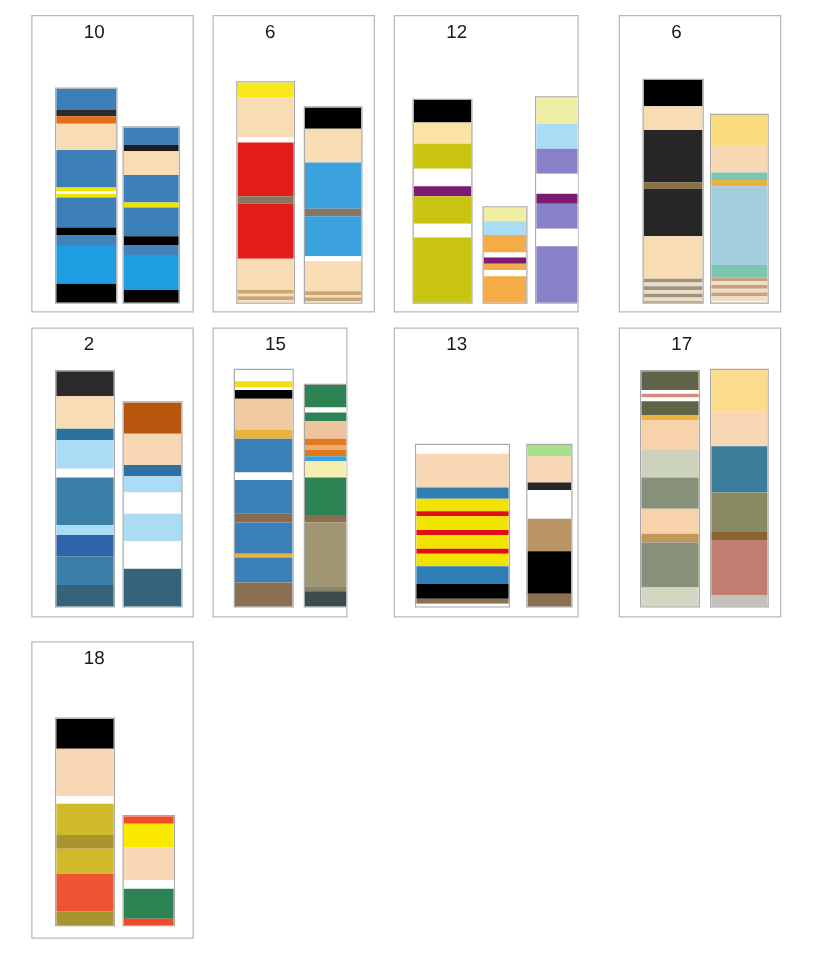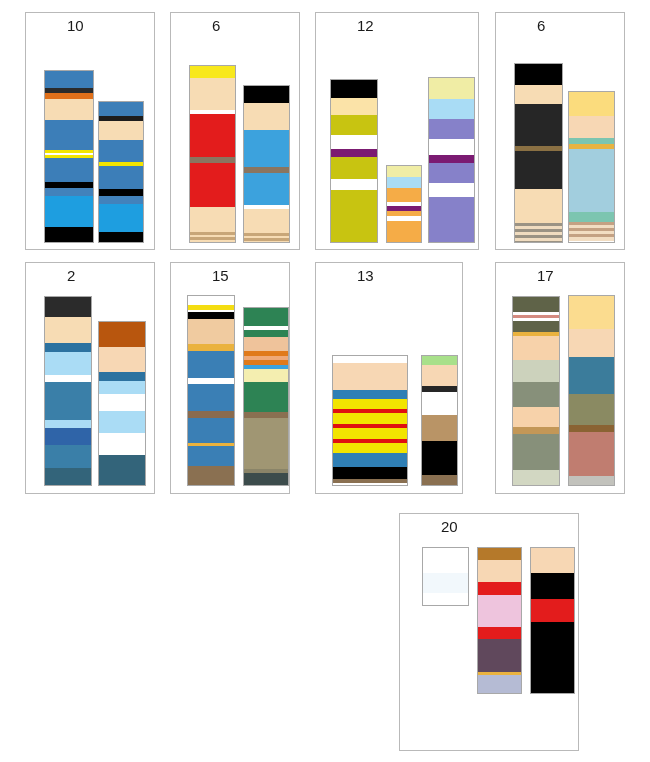--- a/index.html
+++ b/index.html
@@ -121,21 +121,21 @@
           <div class="seg" style="height: 4px; background: rgb(255, 255, 255);"></div>
           <div class="seg" style="height: 24px; background: rgb(247, 220, 180);"></div>
           <div class="seg" style="height: 3px; background: rgb(200, 166, 120);"></div>
           <div class="seg" style="height: 2px; background: rgb(247, 220, 180);"></div>
           <div class="seg" style="height: 3px; background: rgb(200, 166, 120);"></div>
           <div class="seg" style="height: 1px; background: rgb(247, 220, 180);"></div>
           <div class="seg" style="height: 2px; background: rgb(200, 166, 120);"></div>
         </div>
       </div>
     </div>
-    <div class="panel" style="left: 315px; top: 12px; width: 164px; height: 238px;">
+    <div class="panel" style="left: 315px; top: 12px; width: 148px; height: 238px;">
       <div class="panel-label">12</div>
       <div class="bars">
         <div class="bar" style="left: 14px; top: 66px; width: 48px; height: 164px;">
           <div class="seg" style="height: 18px; background: rgb(0, 0, 0);"></div>
           <div class="seg" style="height: 17px; background: rgb(251, 227, 168);"></div>
           <div class="seg" style="height: 20px; background: rgb(200, 196, 17);"></div>
           <div class="seg" style="height: 14px; background: rgb(255, 255, 255);"></div>
           <div class="seg" style="height: 8px; background: rgb(123, 27, 114);"></div>
           <div class="seg" style="height: 22px; background: rgb(200, 196, 17);"></div>
           <div class="seg" style="height: 11px; background: rgb(255, 255, 255);"></div>
@@ -217,21 +217,21 @@
           <div class="seg" style="height: 25px; background: rgb(247, 215, 180);"></div>
           <div class="seg" style="height: 9px; background: rgb(44, 114, 160);"></div>
           <div class="seg" style="height: 13px; background: rgb(170, 220, 245);"></div>
           <div class="seg" style="height: 17px; background: rgb(255, 255, 255);"></div>
           <div class="seg" style="height: 22px; background: rgb(170, 220, 245);"></div>
           <div class="seg" style="height: 22px; background: rgb(255, 255, 255);"></div>
           <div class="seg" style="height: 37px; background: rgb(51, 100, 122);"></div>
         </div>
       </div>
     </div>
-    <div class="panel" style="left: 170px; top: 262px; width: 120px; height: 232px;">
+    <div class="panel" style="left: 170px; top: 262px; width: 108px; height: 232px;">
       <div class="panel-label">15</div>
       <div class="bars">
         <div class="bar" style="left: 16px; top: 32px; width: 48px; height: 191px;">
           <div class="seg" style="height: 9px; background: rgb(255, 255, 255);"></div>
           <div class="seg" style="height: 5px; background: rgb(244, 221, 17);"></div>
           <div class="seg" style="height: 2px; background: rgb(255, 255, 255);"></div>
           <div class="seg" style="height: 7px; background: rgb(0, 0, 0);"></div>
           <div class="seg" style="height: 25px; background: rgb(240, 203, 160);"></div>
           <div class="seg" style="height: 7px; background: rgb(234, 178, 62);"></div>
           <div class="seg" style="height: 27px; background: rgb(58, 127, 181);"></div>
@@ -313,39 +313,36 @@
           <div class="seg" style="height: 33px; background: rgb(251, 220, 143);"></div>
           <div class="seg" style="height: 28px; background: rgb(247, 215, 180);"></div>
           <div class="seg" style="height: 37px; background: rgb(59, 124, 155);"></div>
           <div class="seg" style="height: 31px; background: rgb(138, 138, 98);"></div>
           <div class="seg" style="height: 7px; background: rgb(138, 99, 51);"></div>
           <div class="seg" style="height: 44px; background: rgb(192, 125, 112);"></div>
           <div class="seg" style="height: 11px; background: rgb(194, 194, 188);"></div>
         </div>
       </div>
     </div>
-    <div class="panel" style="left: 399px; top: 513px; width: 180px; height: 238px;">
-      <div class="panel-label">20</div>
-      <div class="bars">
-        <div class="bar" style="left: 22px; top: 33px; width: 47px; height: 59px;">
-          <div class="seg" style="height: 25px; background: rgb(255, 255, 255);"></div>
-          <div class="seg" style="height: 20px; background: rgb(242, 248, 252);"></div>
-          <div class="seg" style="height: 14px; background: rgb(255, 255, 255);"></div>
-        </div>
-        <div class="bar" style="left: 77px; top: 33px; width: 45px; height: 147px;">
-          <div class="seg" style="height: 12px; background: rgb(181, 121, 42);"></div>
-          <div class="seg" style="height: 22px; background: rgb(247, 215, 180);"></div>
-          <div class="seg" style="height: 13px; background: rgb(227, 28, 28);"></div>
-          <div class="seg" style="height: 32px; background: rgb(238, 196, 221);"></div>
-          <div class="seg" style="height: 12px; background: rgb(227, 28, 28);"></div>
-          <div class="seg" style="height: 33px; background: rgb(96, 72, 92);"></div>
-          <div class="seg" style="height: 3px; background: rgb(234, 178, 62);"></div>
-          <div class="seg" style="height: 22px; background: rgb(181, 187, 212);"></div>
-        </div>
-        <div class="bar" style="left: 130px; top: 33px; width: 45px; height: 147px;">
-          <div class="seg" style="height: 25px; background: rgb(247, 215, 180);"></div>
-          <div class="seg" style="height: 26px; background: rgb(0, 0, 0);"></div>
-          <div class="seg" style="height: 23px; background: rgb(227, 28, 28);"></div>
-          <div class="seg" style="height: 83px; background: rgb(0, 0, 0);"></div>
+    <div class="panel" style="left: 25px; top: 513px; width: 130px; height: 238px;">
+      <div class="panel-label">18</div>
+      <div class="bars">
+        <div class="bar" style="left: 18px; top: 60px; width: 48px; height: 167px;">
+          <div class="seg" style="height: 24px; background: rgb(0, 0, 0);"></div>
+          <div class="seg" style="height: 38px; background: rgb(247, 215, 180);"></div>
+          <div class="seg" style="height: 6px; background: rgb(255, 255, 255);"></div>
+          <div class="seg" style="height: 25px; background: rgb(207, 187, 42);"></div>
+          <div class="seg" style="height: 11px; background: rgb(168, 148, 49);"></div>
+          <div class="seg" style="height: 20px; background: rgb(207, 187, 42);"></div>
+          <div class="seg" style="height: 30px; background: rgb(239, 84, 50);"></div>
+          <div class="seg" style="height: 13px; background: rgb(168, 148, 49);"></div>
+        </div>
+        <div class="bar" style="left: 72px; top: 138px; width: 42px; height: 89px;">
+          <div class="seg" style="height: 6px; background: rgb(239, 74, 42);"></div>
+          <div class="seg" style="height: 19px; background: rgb(249, 232, 0);"></div>
+          <div class="seg" style="height: 26px; background: rgb(247, 215, 180);"></div>
+          <div class="seg" style="height: 7px; background: rgb(255, 255, 255);"></div>
+          <div class="seg" style="height: 24px; background: rgb(45, 131, 84);"></div>
+          <div class="seg" style="height: 7px; background: rgb(239, 74, 42);"></div>
         </div>
       </div>
     </div>
   </div>
 
 </body></html>

